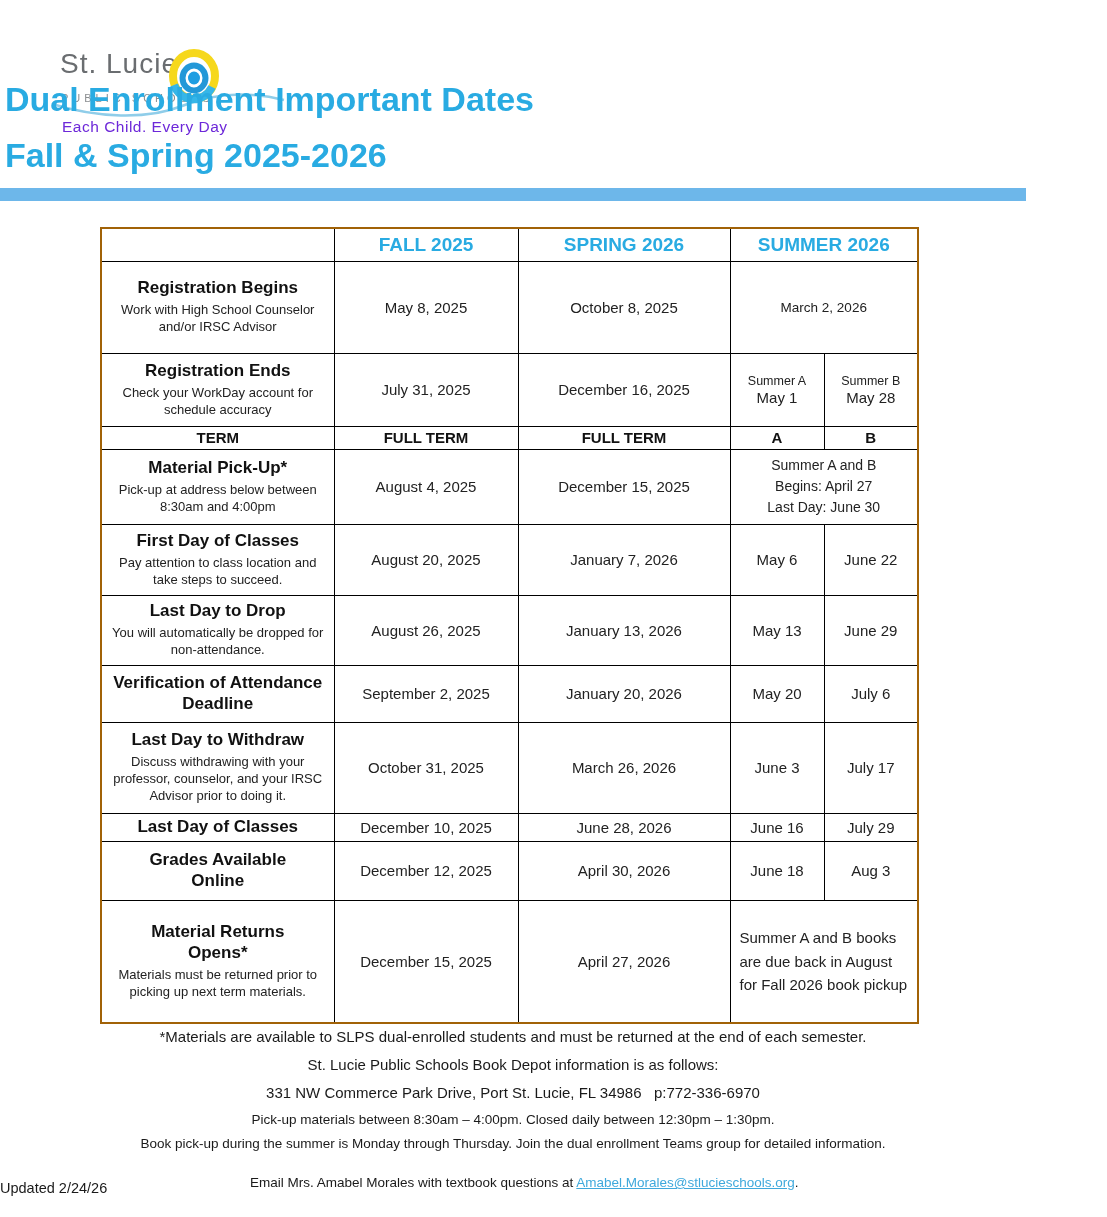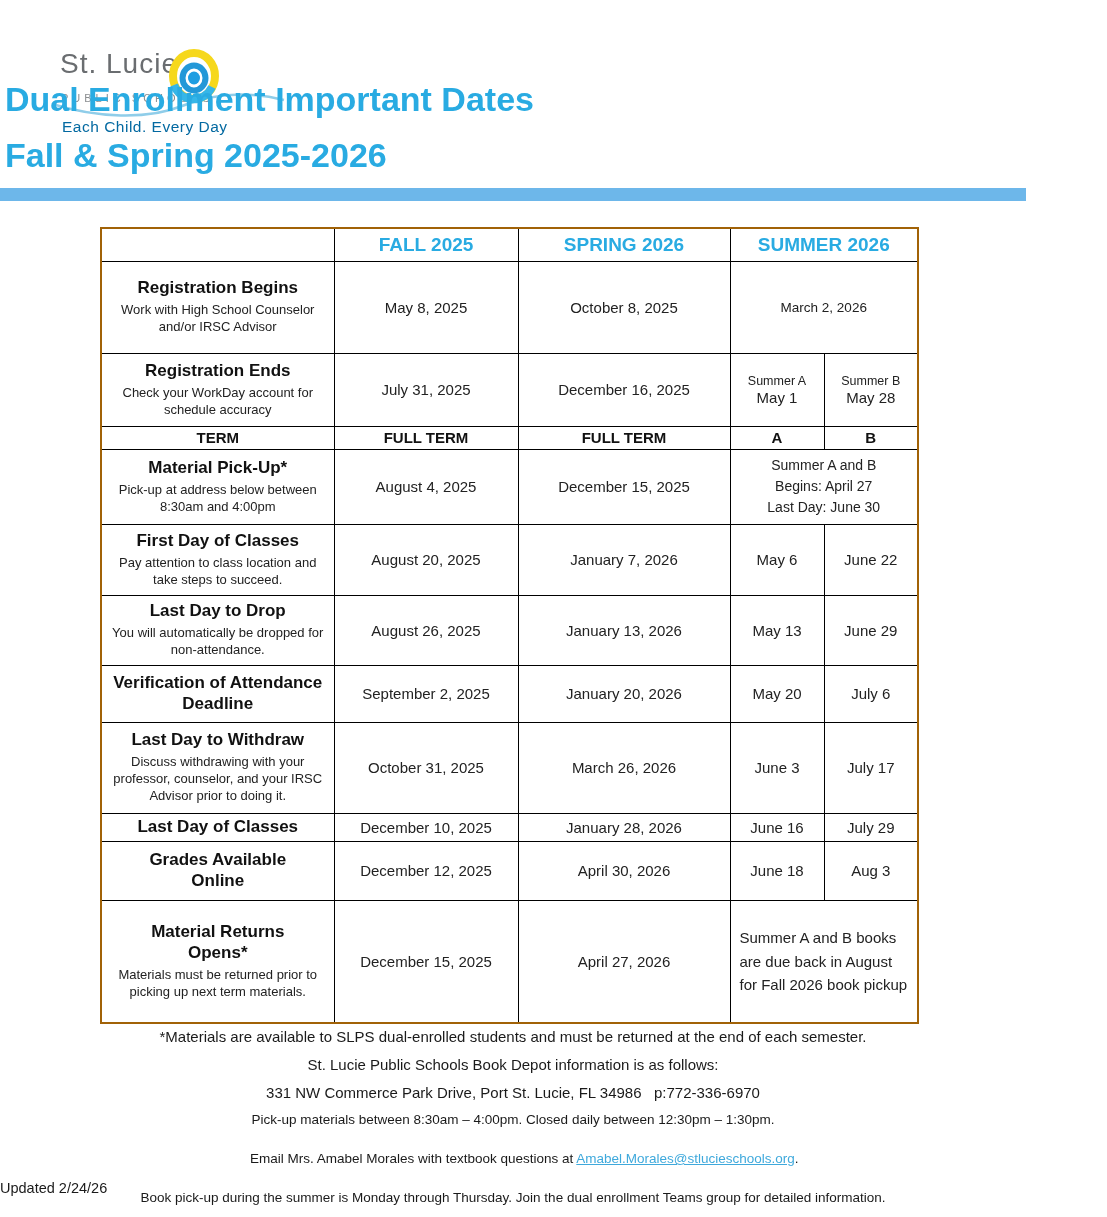--- a/index.html
+++ b/index.html
@@ -7,21 +7,21 @@
     position:relative; width:1107px; height:1217px; background:#ffffff;
     font-family:"Liberation Sans", sans-serif; color:#1a1a1a; overflow:hidden;padding-left:34px;
   }
 
   
   .logo { position:absolute; left:58px; top:48px; width:225px; height:100px; }
   .logo-swoosh-svg { position:absolute; left:-6px; top:0; pointer-events:none; }
   .logo-name { position:absolute; left:2px; top:0px; font-size:28px; color:#6a6d70; letter-spacing:1px; }
   .logo-sub  { position:absolute; left:3px; top:44px; font-size:11px; color:#8a8d90; letter-spacing:4px; }
   .logo-eye  { position:absolute; left:110px; top:1px; }
-  .logo-tagline { position:absolute; left:4px; top:70px; font-size:15.5px; color:#0369a1; letter-spacing:0.5px; }
+  .logo-tagline { position:absolute; left:4px; top:70px; font-size:15.5px; color:#6d28d9; letter-spacing:0.5px; }
 
   
   .title1, .title2 {
     position:absolute; left:5px; width:1026px; text-align:left;
     font-size:34px; font-weight:bold; color:#29abe2;
   }
   .title1 { top:80px; }
   .title2 { top:136px; }
   .accent-bar { position:absolute; left:0; top:188px; width:1026px; height:13px; background:#6db7ea; }
 
@@ -191,21 +191,21 @@
         <td class="date-cell">March 26, 2026</td>
         <td class="date-cell">June 3</td>
         <td class="date-cell">July 17</td>
       </tr>
 
       <tr class="r8">
         <td>
           <div class="row-label">Last Day of Classes</div>
         </td>
         <td class="date-cell">December 10, 2025</td>
-        <td class="date-cell">January 28, 2026</td>
+        <td class="date-cell">June 28, 2026</td>
         <td class="date-cell">June 16</td>
         <td class="date-cell">July 29</td>
       </tr>
 
       <tr class="r9">
         <td>
           <div class="row-label" style="max-width:185px;margin:0 auto;">Grades Available Online</div>
         </td>
         <td class="date-cell">December 12, 2025</td>
         <td class="date-cell">April 30, 2026</td>
@@ -224,21 +224,21 @@
       </tr>
     </tbody>
       </table>
   </div>
 
   <div class="footnotes">
     <div class="fl-big">*Materials are available to SLPS dual-enrolled students and must be returned at the end of each semester.</div>
     <div class="fl-big">St. Lucie Public Schools Book Depot information is as follows:</div>
     <div class="fl-big">331 NW Commerce Park Drive, Port St. Lucie, FL 34986   p:772-336-6970</div>
     <div class="fl-sm">Pick-up materials between 8:30am – 4:00pm. Closed daily between 12:30pm – 1:30pm.</div>
+    <div class="fl-sm">Book pick-up during the summer is Monday through Thursday. Join the dual enrollment Teams group for detailed information.</div>
     <div class="fl-sm">
       <span>Email Mrs. Amabel Morales with textbook questions at </span><a class="email-link" href="#">Amabel.Morales@stlucieschools.org</a><span>.</span>
     </div>
-    <div class="fl-sm">Book pick-up during the summer is Monday through Thursday. Join the dual enrollment Teams group for detailed information.</div>
   </div>
 
   <div class="updated">Updated 2/24/26</div>
 
 </div>
 
 </body></html>

